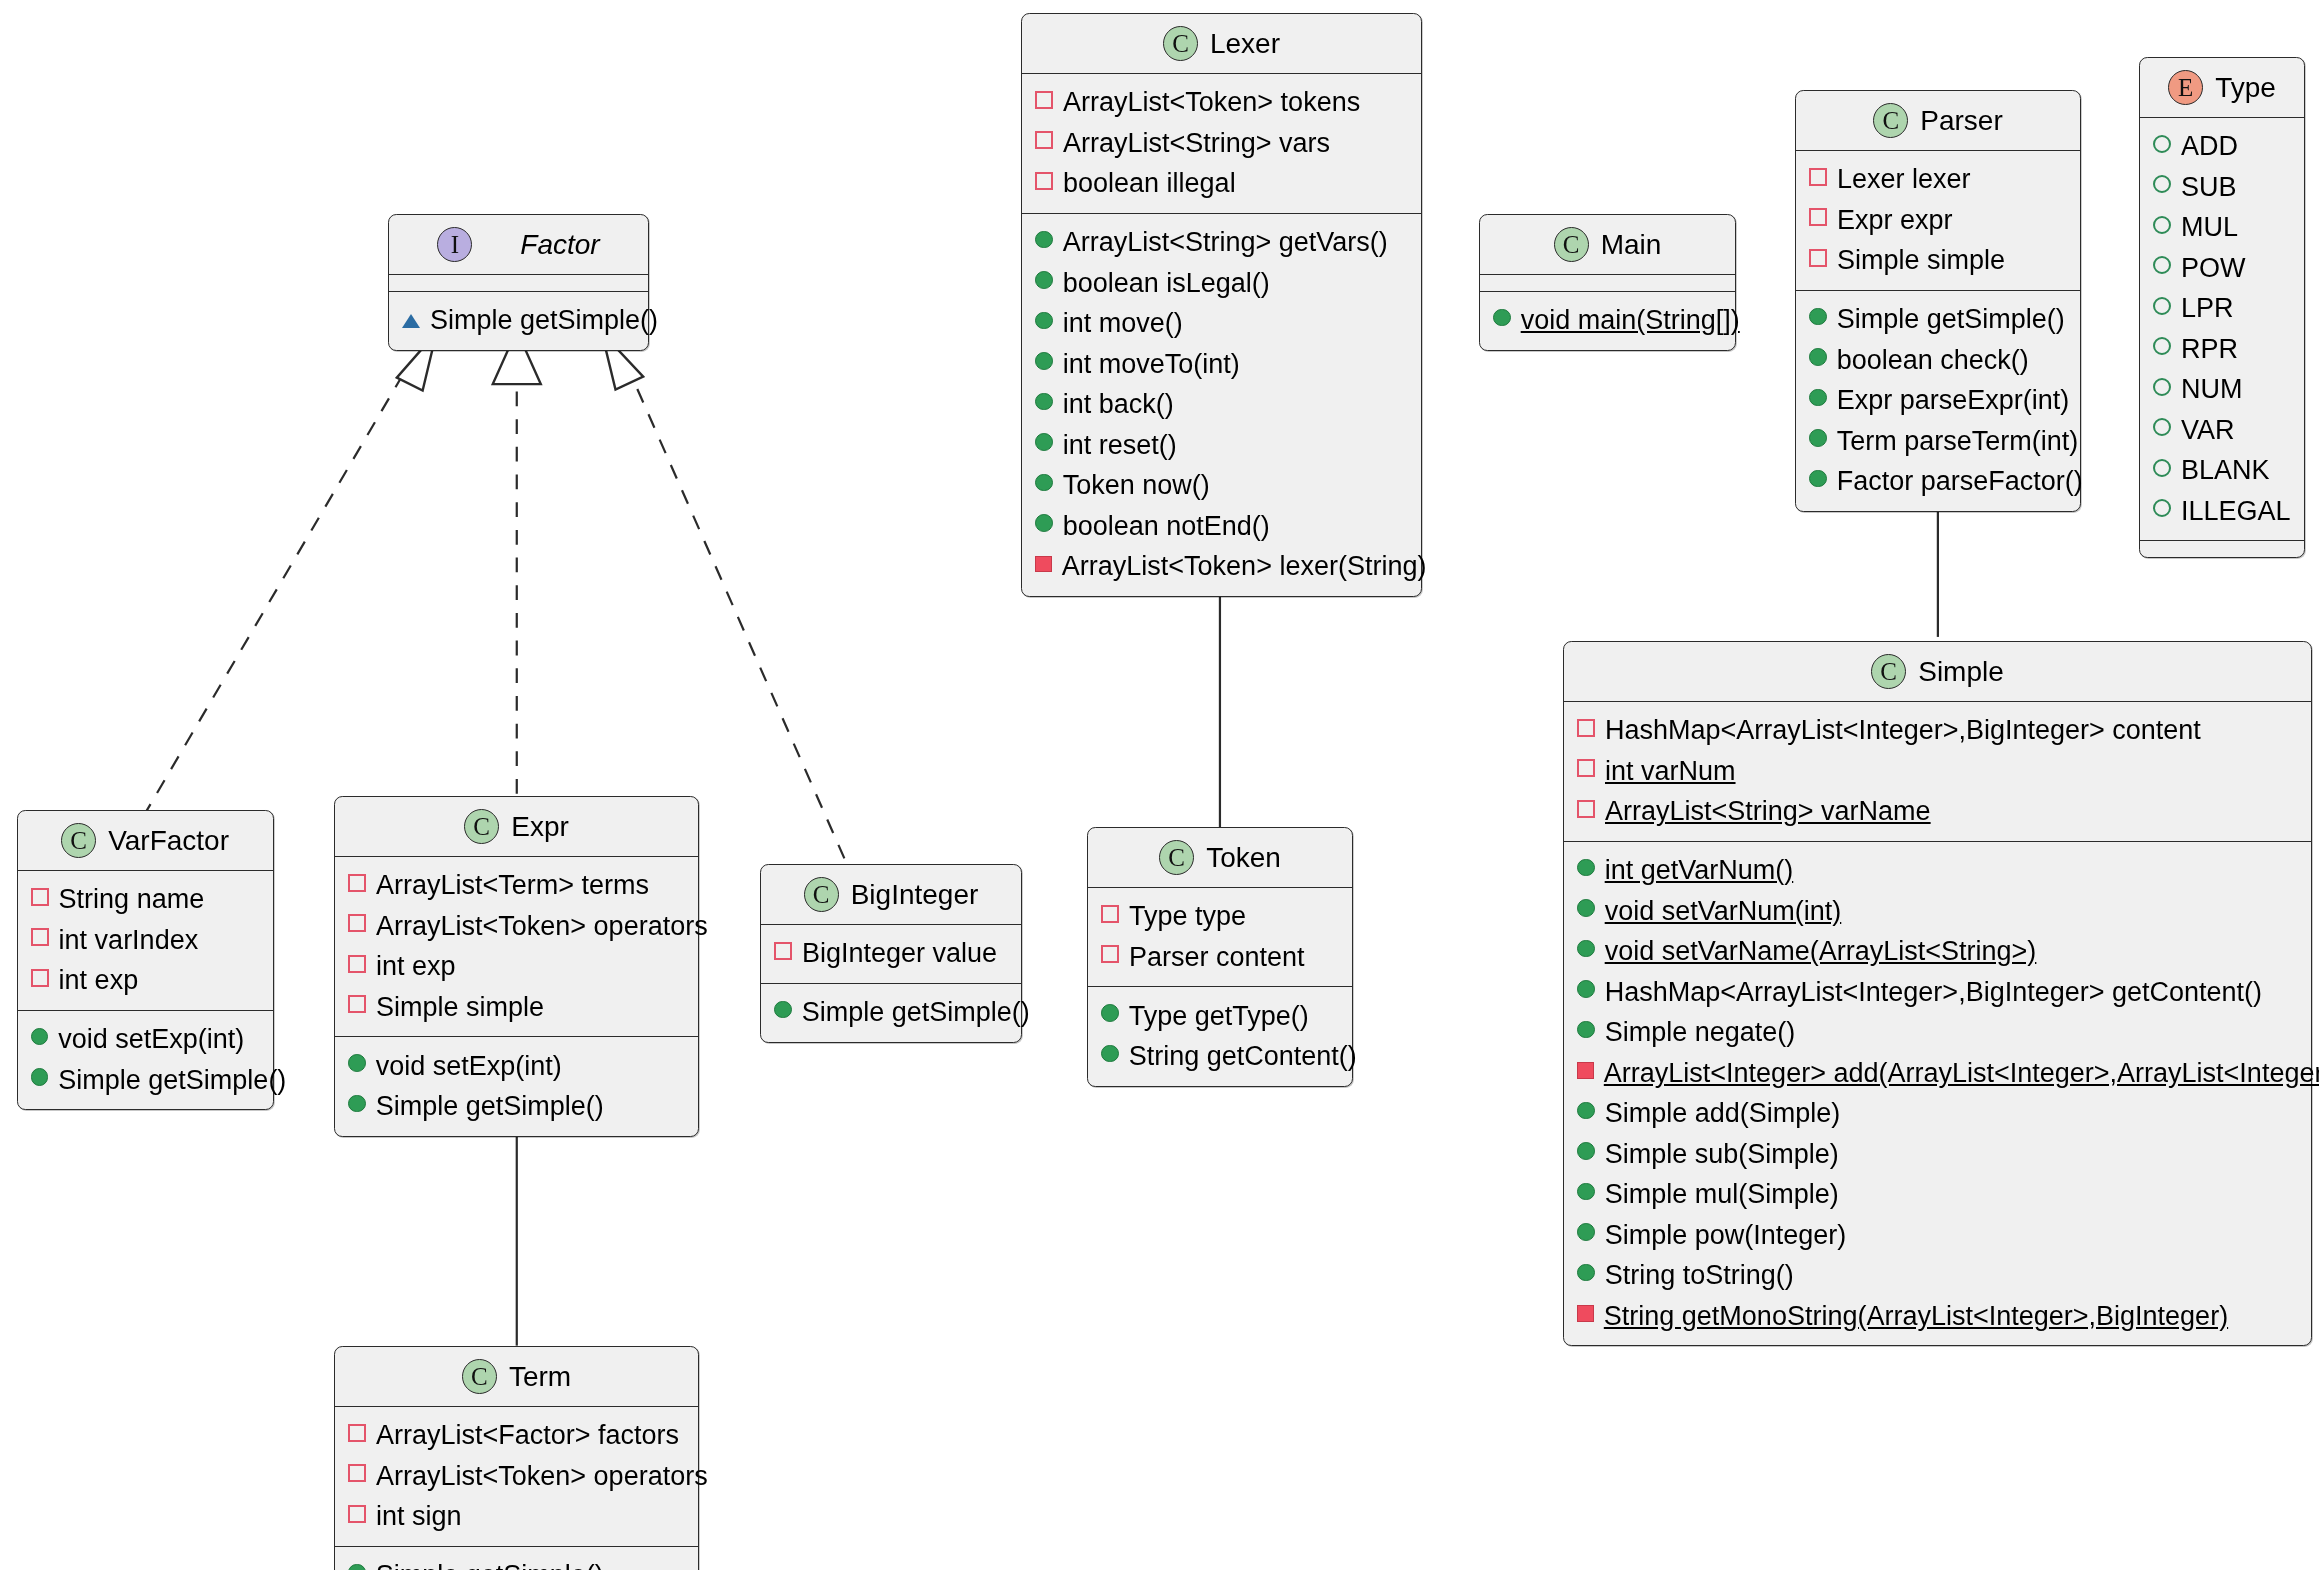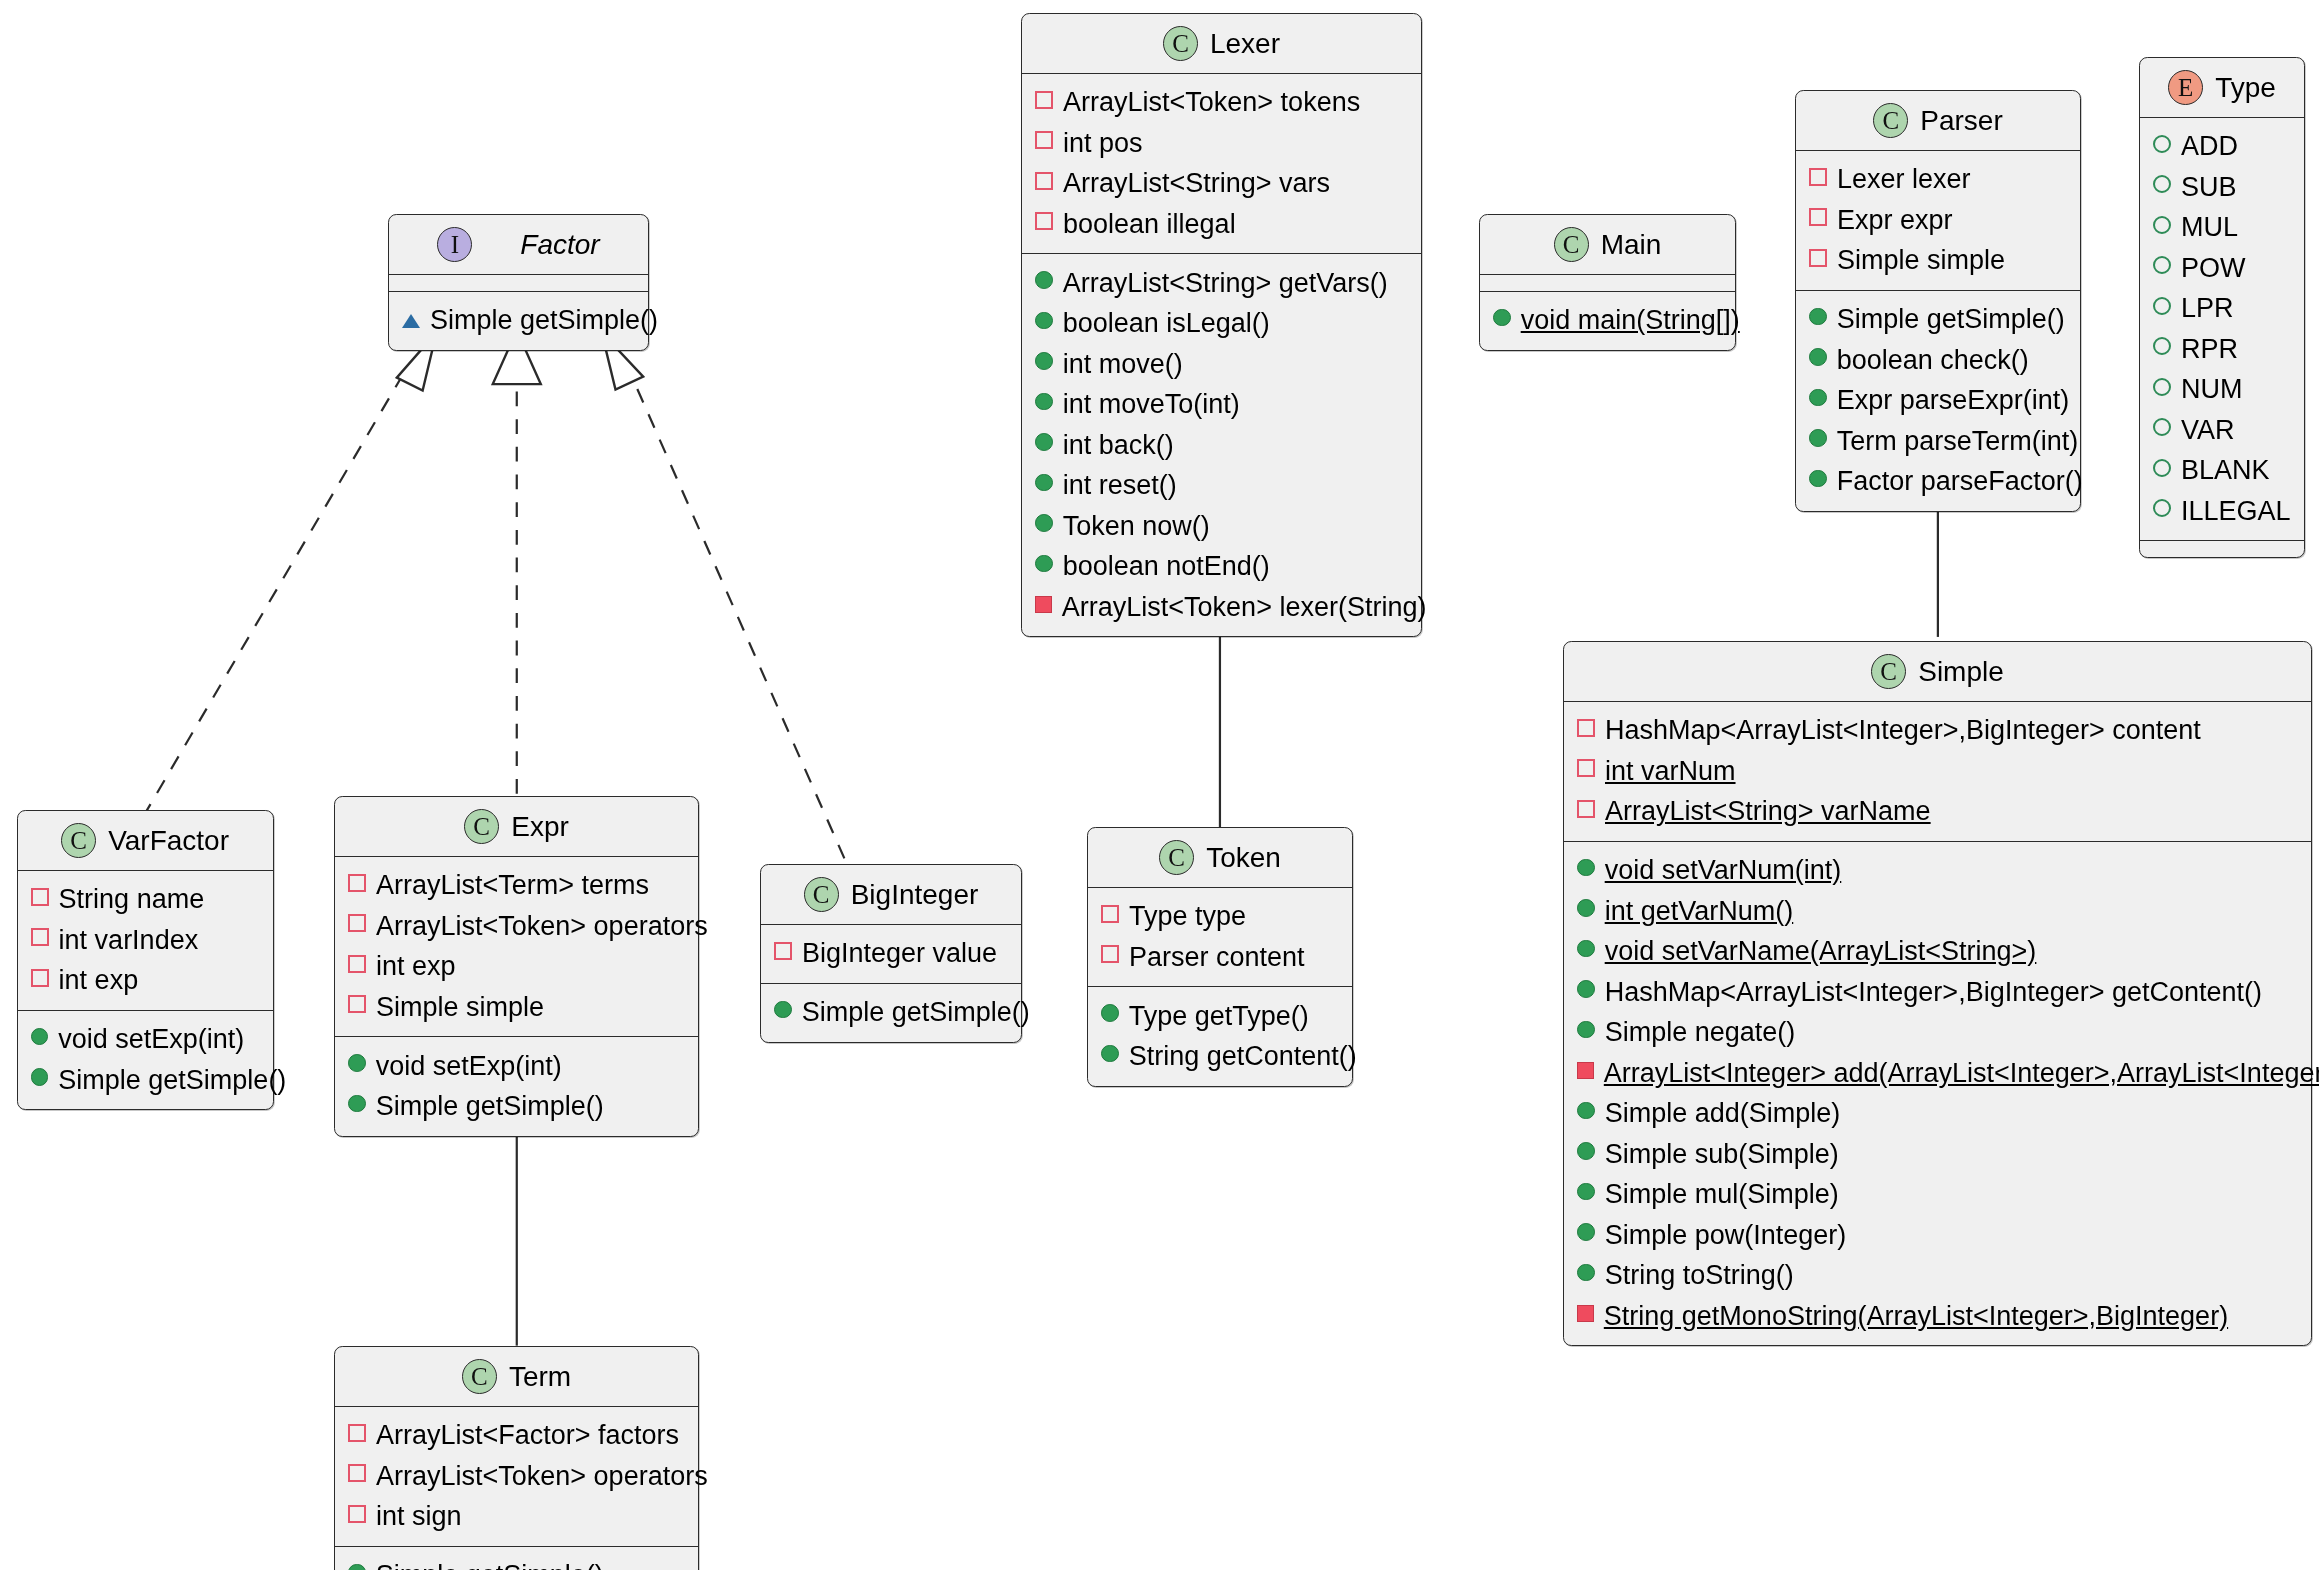--- a/index.html
+++ b/index.html
@@ -189,24 +189,20 @@
       <span class="type-icon cls">C</span>
       <span class="type-name">Lexer</span>
     </div>
     <div class="compartment">
       <div class="member">
           <span class="vis priv-field"></span>
           <span class="mtext">ArrayList&lt;Token&gt; tokens</span>
         </div>
       <div class="member">
           <span class="vis priv-field"></span>
-          <span class="mtext">int pos</span>
-        </div>
-      <div class="member">
-          <span class="vis priv-field"></span>
           <span class="mtext">ArrayList&lt;String&gt; vars</span>
         </div>
       <div class="member">
           <span class="vis priv-field"></span>
           <span class="mtext">boolean illegal</span>
         </div>
     </div>
     <div class="compartment">
       <div class="member">
           <span class="vis pub-method"></span>
@@ -481,25 +477,25 @@
           <span class="mtext">int varNum</span>
         </div>
       <div class="member static">
           <span class="vis priv-field"></span>
           <span class="mtext">ArrayList&lt;String&gt; varName</span>
         </div>
     </div>
     <div class="compartment">
       <div class="member static">
           <span class="vis pub-method"></span>
+          <span class="mtext">int getVarNum()</span>
+        </div>
+      <div class="member static">
+          <span class="vis pub-method"></span>
           <span class="mtext">void setVarNum(int)</span>
-        </div>
-      <div class="member static">
-          <span class="vis pub-method"></span>
-          <span class="mtext">int getVarNum()</span>
         </div>
       <div class="member static">
           <span class="vis pub-method"></span>
           <span class="mtext">void setVarName(ArrayList&lt;String&gt;)</span>
         </div>
       <div class="member">
           <span class="vis pub-method"></span>
           <span class="mtext">HashMap&lt;ArrayList&lt;Integer&gt;,BigInteger&gt; getContent()</span>
         </div>
       <div class="member">

